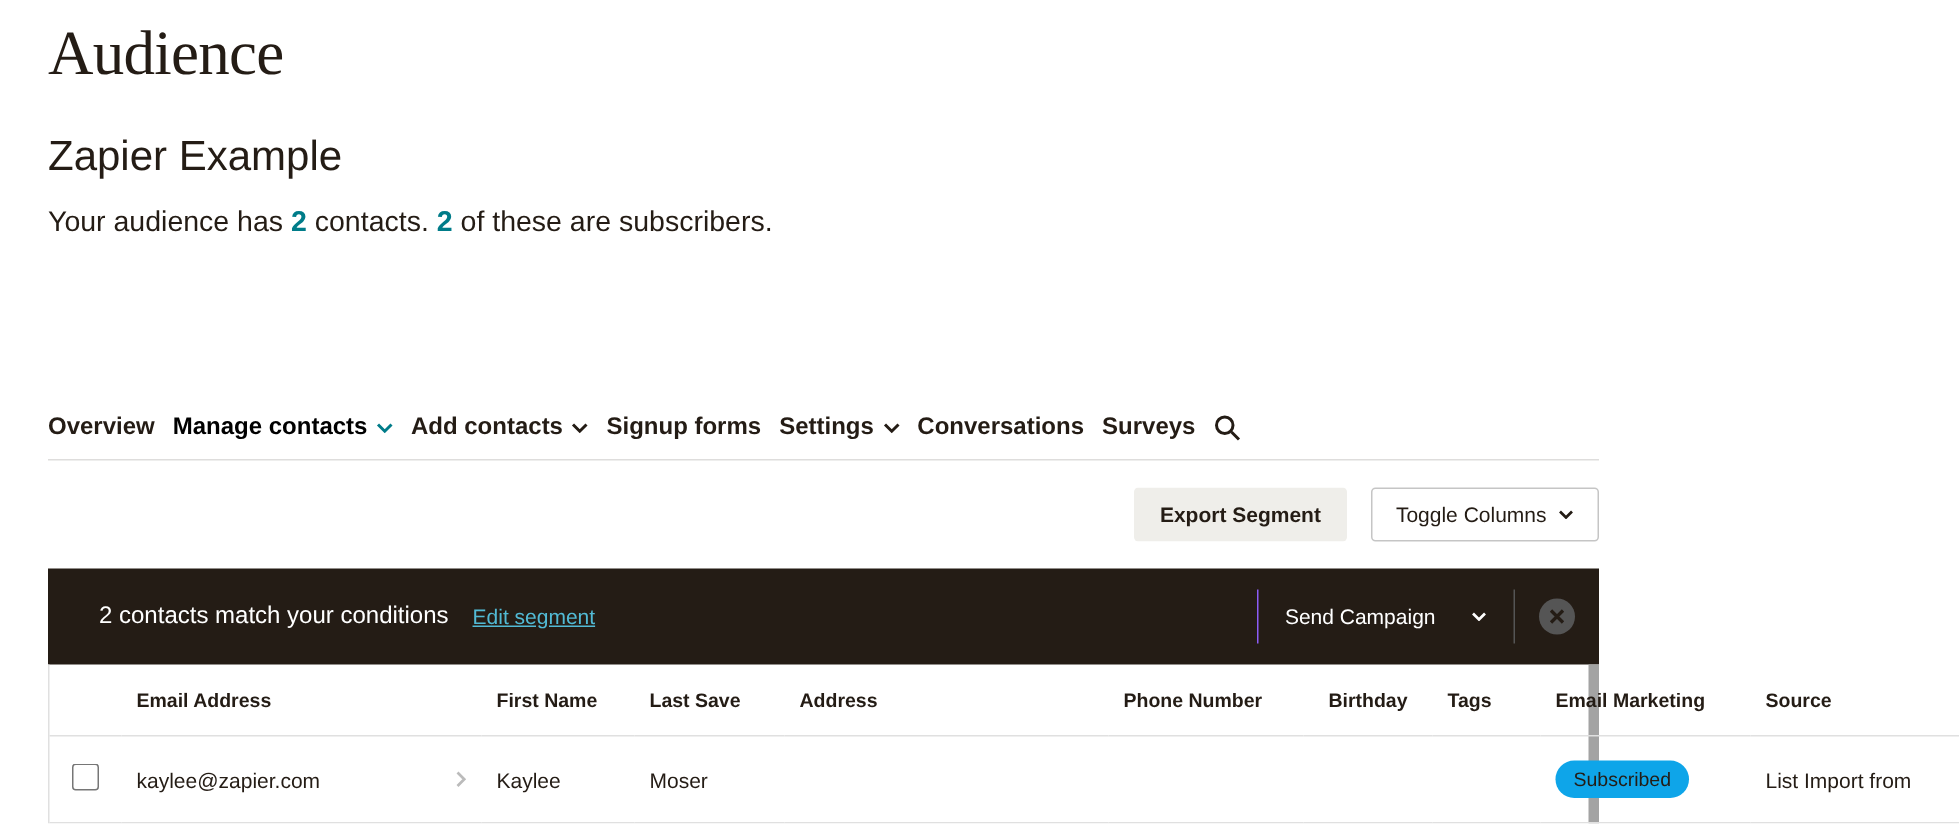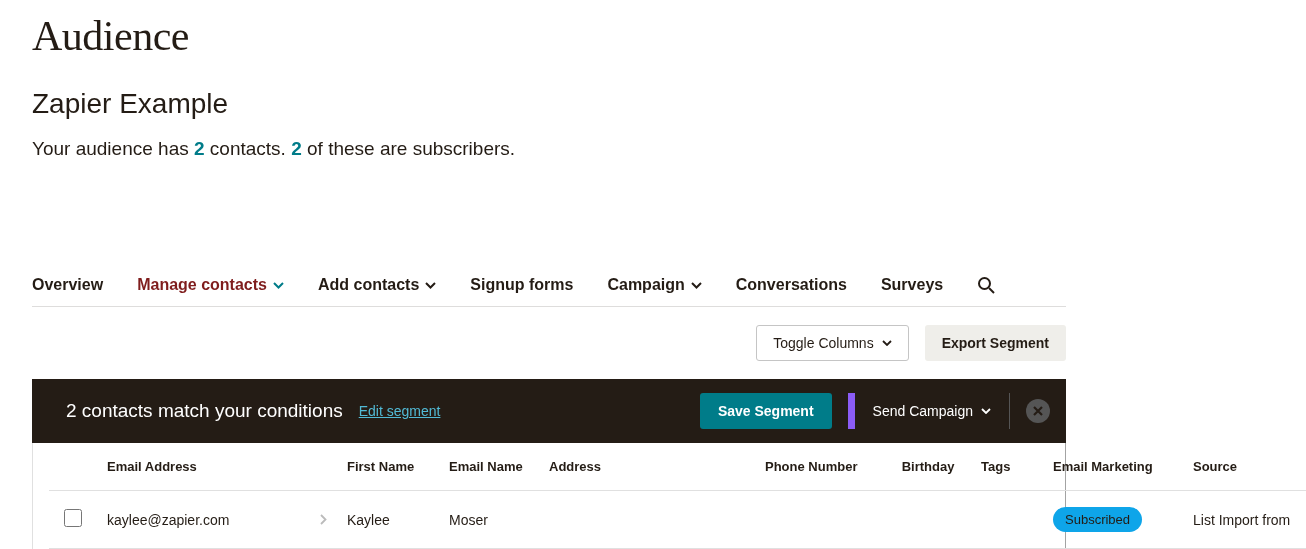--- a/index.html
+++ b/index.html
@@ -35,35 +35,35 @@
       color: #241c15;
       margin-bottom: 116px;
     }
     .description .num {
       color: #007c89;
       font-weight: 600;
     }
     .tabs {
       display: flex;
       align-items: flex-start;
-      gap: 34px;
+      gap: 12px;
       border-bottom: 1px solid #dedddc;
       padding-bottom: 12px;
     }
     .tab {
       font-size: 16px;
       font-weight: 600;
       color: #241c15;
       cursor: pointer;
       display: flex;
       align-items: center;
       gap: 6px;
     }
     .tab.active {
-      color: #7f1d1d;
+      color: #000000;
     }
     .chevron-down {
       display: inline-block;
     }
     .chevron-down svg {
       display: block;
     }
     .search-icon svg {
       display: block;
     }
@@ -96,21 +96,21 @@
     }
     .segment-bar {
       background: #241c15;
       color: #fff;
       display: flex;
       align-items: center;
       padding: 14px 16px 14px 34px;
       gap: 16px;
     }
     .segment-text {
-      font-size: 19px;
+      font-size: 16px;
     }
     .edit-link {
       color: #52bad5;
       text-decoration: underline;
       font-size: 14px;
       cursor: pointer;
     }
     .spacer {
       flex: 1;
     }
@@ -121,43 +121,42 @@
       font-weight: 600;
       padding: 10px 18px;
       border-radius: 3px;
       cursor: pointer;
       border: none;
     }
     .send-campaign {
       color: #fff;
       font-size: 14px;
       padding: 10px 18px;
-      border-left: 7px solid #8b5cf6;
+      border-left: 1px solid #8b5cf6;
       border-right: 1px solid #555;
       display: flex;
       align-items: center;
-      gap: 8px;
+      gap: 24px;
       cursor: pointer;
     }
     .close-btn {
       width: 24px;
       height: 24px;
       border-radius: 50%;
       background: #555;
       display: flex;
       align-items: center;
       justify-content: center;
       cursor: pointer;
       color: #241c15;
       font-weight: bold;
     }
     .table-wrap {
       border-left: 1px solid #e0e0e0;
-      border-right: 1px solid #a3a3a3;
-      padding-left: 16px;
+      border-right: 7px solid #a3a3a3;
     }
     table {
       width: 100%;
       border-collapse: collapse;
       table-layout: fixed;
     }
     th {
       text-align: left;
       font-size: 13px;
       font-weight: 600;
@@ -233,54 +232,53 @@
     <div class="tab">
       <span>Add contacts</span>
       <span class="chevron-down">
         <svg width="11" height="7" viewBox="0 0 11 7">
             <path d="M1 1 L5.5 5.5 L10 1" stroke="#241c15" stroke-width="2" fill="none"></path>
           </svg>
       </span>
     </div>
     <div class="tab">Signup forms</div>
     <div class="tab">
-      <span>Campaign</span>
+      <span>Settings</span>
       <span class="chevron-down">
         <svg width="11" height="7" viewBox="0 0 11 7">
             <path d="M1 1 L5.5 5.5 L10 1" stroke="#241c15" stroke-width="2" fill="none"></path>
           </svg>
       </span>
     </div>
     <div class="tab">Conversations</div>
     <div class="tab">Surveys</div>
     <div class="search-icon">
       <svg width="18" height="18" viewBox="0 0 18 18">
           <circle cx="7.5" cy="7.5" r="5.5" stroke="#241c15" stroke-width="2" fill="none"></circle>
           <line x1="12" y1="12" x2="17" y2="17" stroke="#241c15" stroke-width="2"></line>
         </svg>
     </div>
   </div>
 
   <div class="toolbar">
+    <div class="btn btn-gray">Export Segment</div>
     <div class="btn btn-outline">
       <span>Toggle Columns</span>
       <span class="chevron-down">
         <svg width="10" height="6" viewBox="0 0 10 6">
             <path d="M1 1 L5 5 L9 1" stroke="#241c15" stroke-width="1.8" fill="none"></path>
           </svg>
       </span>
     </div>
-    <div class="btn btn-gray">Export Segment</div>
   </div>
 
   <div class="segment-bar">
     <span class="segment-text">2 contacts match your conditions</span>
     <a class="edit-link">Edit segment</a>
     <div class="spacer"></div>
-    <button class="btn-teal">Save Segment</button>
     <div class="send-campaign">
       <span>Send Campaign</span>
       <span class="chevron-down">
         <svg width="10" height="6" viewBox="0 0 10 6">
             <path d="M1 1 L5 5 L9 1" stroke="#fff" stroke-width="1.8" fill="none"></path>
           </svg>
       </span>
     </div>
     <div class="close-btn">
       <svg width="10" height="10" viewBox="0 0 10 10">
@@ -289,21 +287,21 @@
     </div>
   </div>
 
   <div class="table-wrap">
   <table>
     <thead>
       <tr>
         <th class="checkbox-cell"></th>
         <th class="col-email">Email Address</th>
         <th class="col-fname">First Name</th>
-        <th class="col-lname">Email Name</th>
+        <th class="col-lname">Last Save</th>
         <th class="col-address">Address</th>
         <th class="col-phone">Phone Number</th>
         <th class="col-birthday">Birthday</th>
         <th class="col-tags">Tags</th>
         <th class="col-marketing">Email Marketing</th>
         <th class="col-source">Source</th>
       </tr>
     </thead>
     <tbody>
       <tr>

